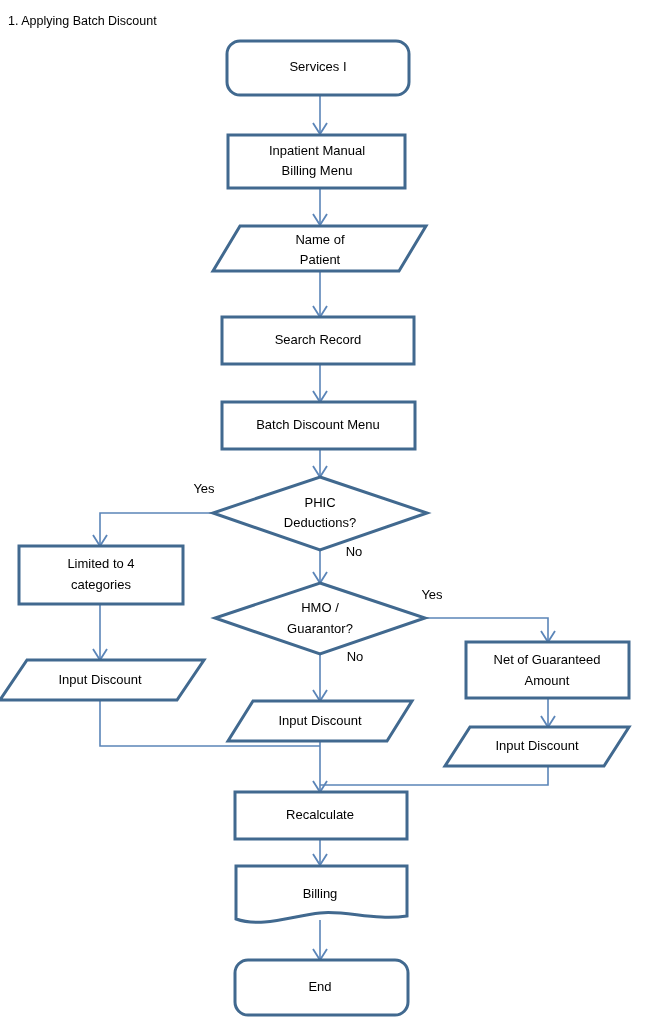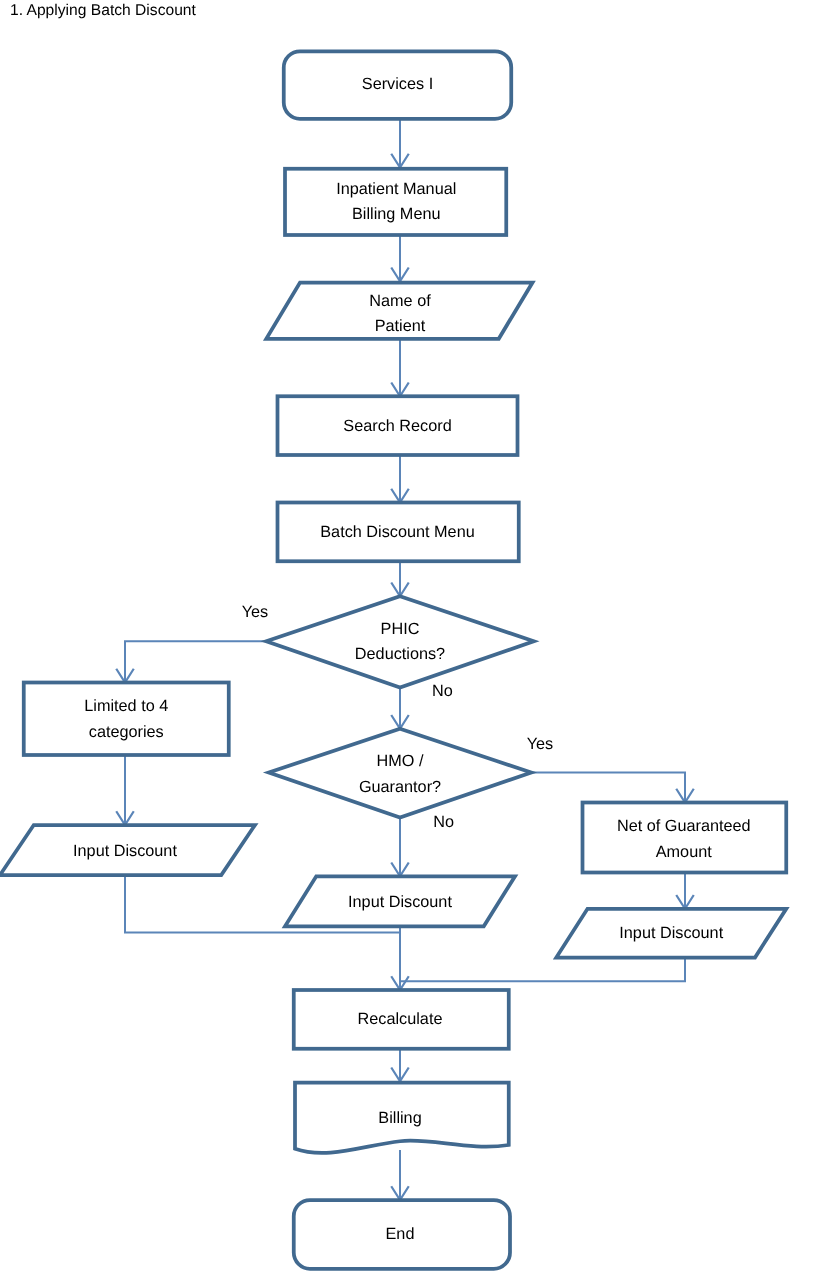--- a/index.html
+++ b/index.html
@@ -11,21 +11,21 @@
     width: 650px;
     height: 1018px;
     font-family: "Liberation Sans", sans-serif;
     color: #000000;
     overflow: hidden;
     position: relative;
   }
   #doc-title {
     position: absolute;
     left: 8px;
-    top: 1px;
+    top: 14px;
     font-size: 12.5px;
     line-height: 15px;
     color: #000;
     white-space: nowrap;
   }
   #flow-canvas {
     position: absolute;
     left: 0;
     top: 0;
     width: 650px;

